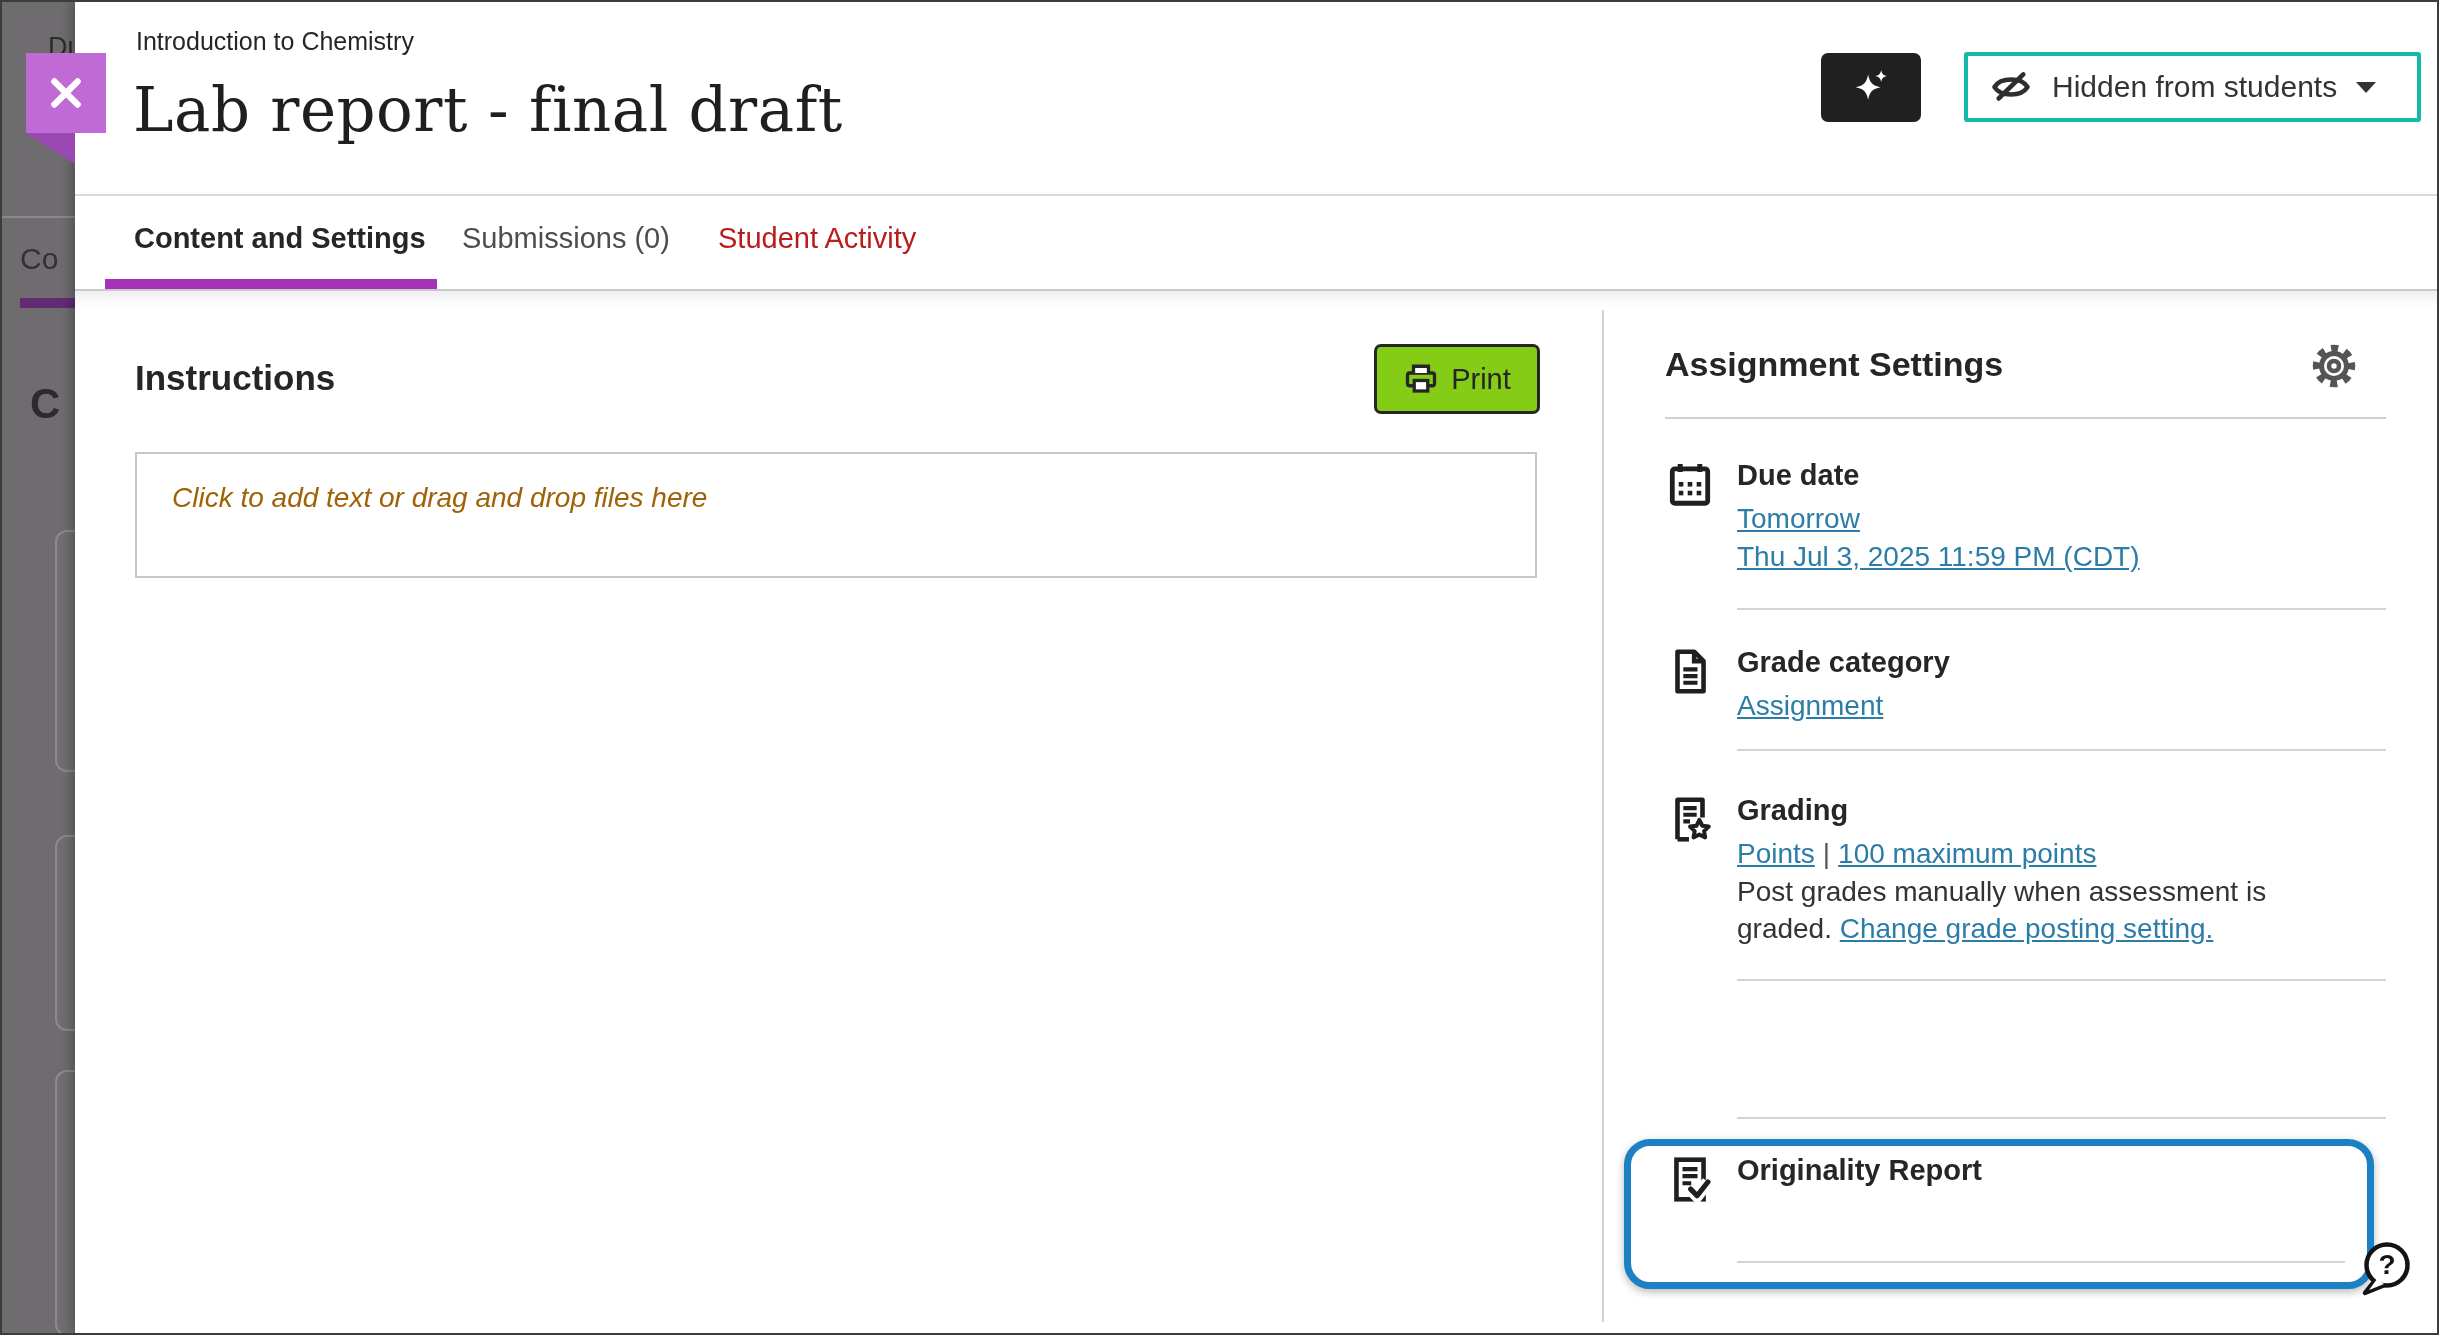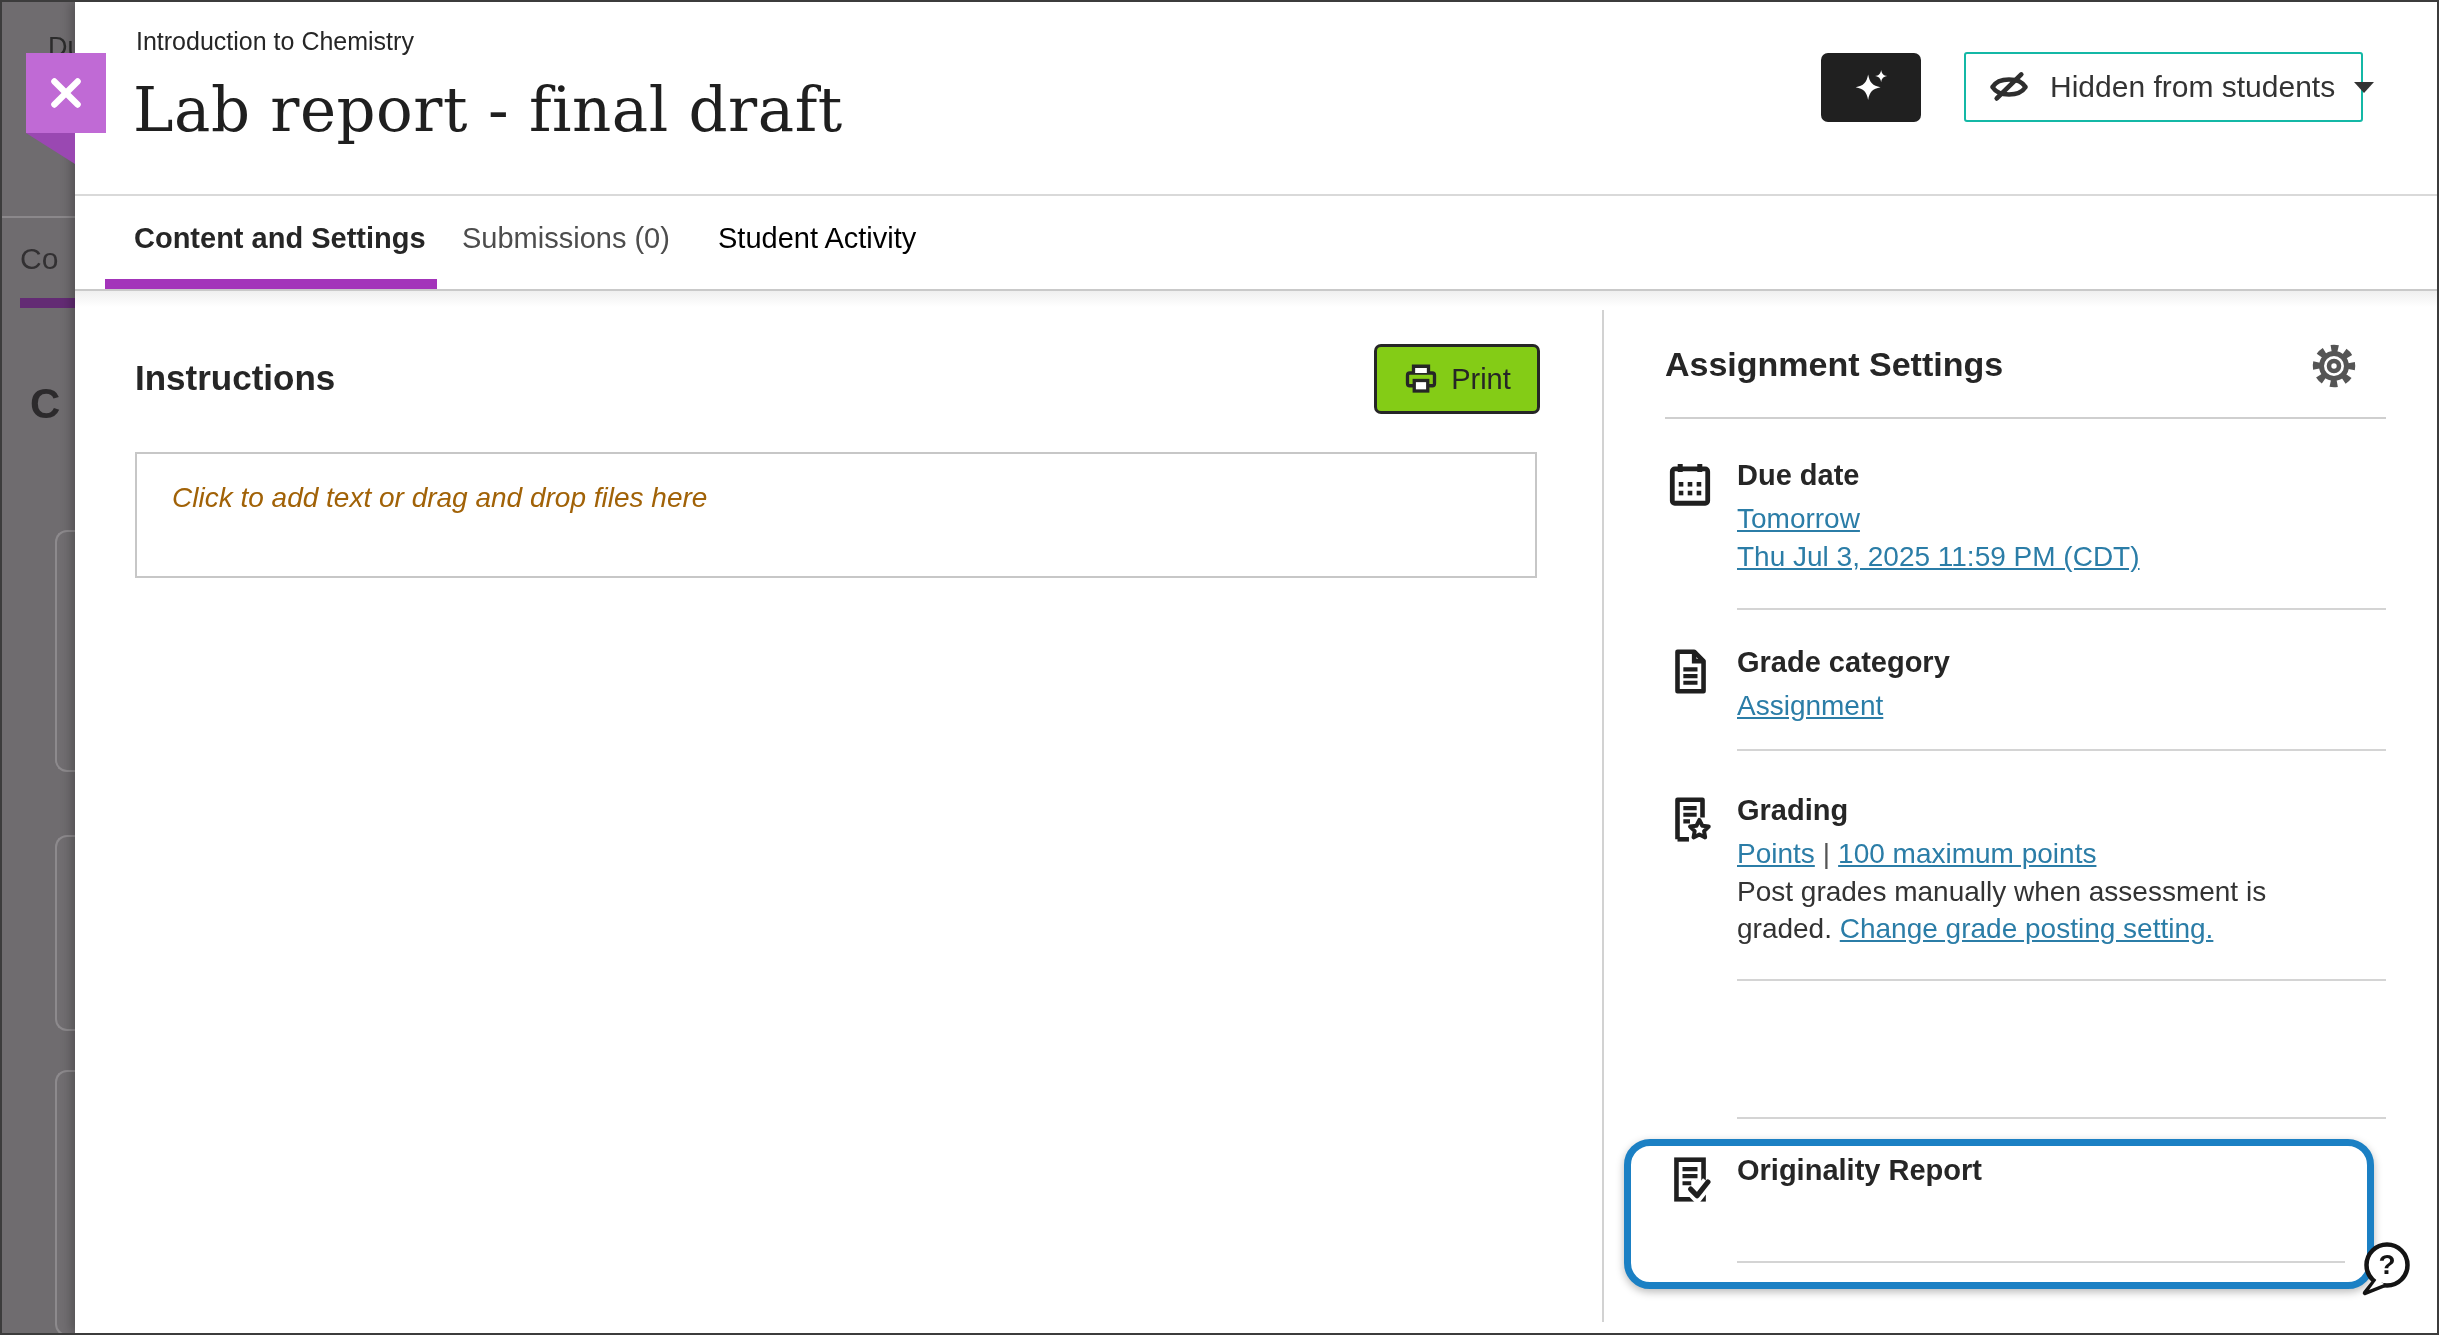--- a/index.html
+++ b/index.html
@@ -24,29 +24,29 @@
   
   .close-flag{position:absolute;left:24px;top:51px;width:80px;height:80px;background:#c06ad5;z-index:5;display:flex;align-items:center;justify-content:center;cursor:pointer;}
   .close-fold{position:absolute;left:24px;top:131px;width:49px;height:31px;background:#9a48b2;clip-path:polygon(0 0,100% 0,100% 100%);z-index:4;}
 
   .abs{position:absolute;z-index:3;}
 
   
   .breadcrumb{left:134px;top:25px;font-size:25px;color:#262626;}
   .page-title{left:131px;top:72px;font-family:"DejaVu Serif","Liberation Serif",serif;font-size:61px;color:#1f1f1f;letter-spacing:0.5px;}
   .ai-button{left:1819px;top:51px;width:100px;height:69px;background:#202020;border-radius:7px;display:flex;align-items:center;justify-content:center;cursor:pointer;}
-  .visibility-btn{left:1962px;top:50px;width:399px;height:70px;background:#fff;border:2px solid #14b8a6;border-radius:3px;display:flex;align-items:center;box-sizing:border-box;padding:16px 22px;cursor:pointer;}
+  .visibility-btn{left:1962px;top:50px;width:457px;height:70px;background:#fff;border:4px solid #14b8a6;border-radius:3px;display:flex;align-items:center;box-sizing:border-box;padding:16px 22px;cursor:pointer;}
   .visibility-label{font-size:30px;color:#333;margin-left:20px;margin-right:18px;white-space:nowrap;}
   .header-divider{left:73px;top:192px;right:0;height:2px;background:#d9d9d9;}
 
   
   .tab{top:220px;font-size:29px;white-space:nowrap;cursor:pointer;}
   .tab-active{left:132px;font-weight:bold;color:#262626;}
   .tab-2{left:460px;color:#4d4d4d;}
-  .tab-3{left:716px;color:#000000;}
+  .tab-3{left:716px;color:#b91c1c;}
   .tab-underline{left:103px;top:277px;width:332px;height:10px;background:#a334ba;}
   .tabbar-divider{left:73px;top:287px;right:0;height:2px;background:#c9c9c9;}
   .tabbar-shade{left:73px;top:289px;right:0;height:16px;background:linear-gradient(#efefef,#ffffff);}
 
   
   .instructions-heading{left:133px;top:356px;font-size:35px;font-weight:bold;color:#262626;}
   .print-button{left:1372px;top:342px;width:166px;height:70px;border:3px solid #262626;border-radius:7px;background:#84cc16;box-sizing:border-box;display:flex;align-items:center;justify-content:center;gap:12px;cursor:pointer;}
   .print-label{font-size:29px;color:#262626;}
   .instructions-box{left:133px;top:450px;width:1402px;height:126px;border:2px solid #c7c7c7;background:#fff;box-sizing:border-box;cursor:pointer;}
   .instructions-placeholder{left:170px;top:480px;font-size:28px;font-style:italic;color:#a16207;}

